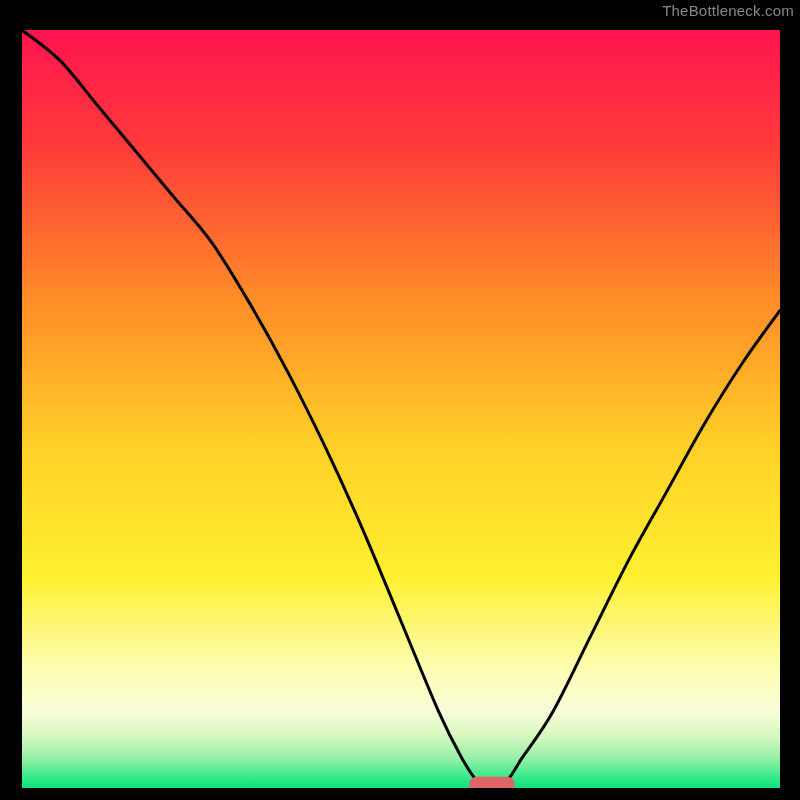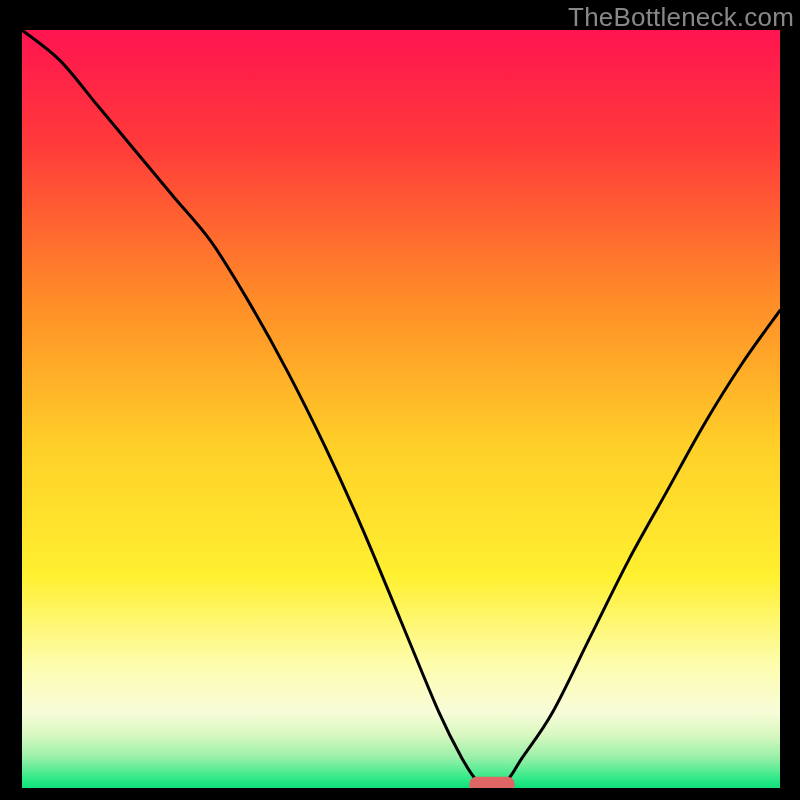--- a/index.html
+++ b/index.html
@@ -17,21 +17,21 @@
     left: 0;
     width: 800px;
     height: 800px;
     background: #000;
   }
   .watermark {
     position: absolute;
     top: 2px;
     right: 6px;
     color: #888;
-    font-size: 26px;
+    font-size: 15px;
     letter-spacing: 0.2px;
     z-index: 10;
   }
   .plot-area {
     position: absolute;
     background: #fff;
   }
 </style>
 </head>
 <body>

